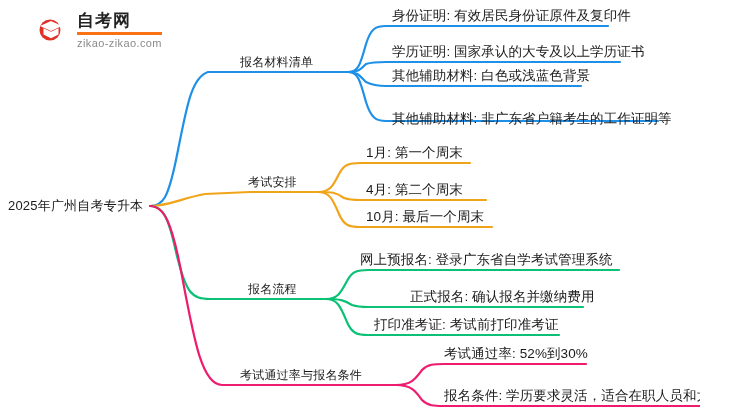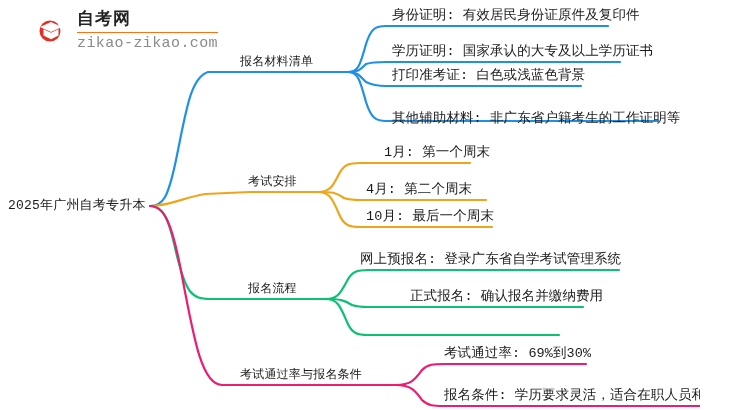--- a/index.html
+++ b/index.html
@@ -6,21 +6,21 @@
     margin: 0;
     padding: 0;
     background: #ffffff;
   }
   #canvas {
     position: relative;
     width: 700px;
     height: 410px;
     background: #ffffff;
     overflow: hidden;
-    font-family: Liberation Mono, monospace;
+    font-family: Liberation Sans, sans-serif;
   }
   #edges {
     position: absolute;
     left: 0;
     top: 0;
     width: 750px;
     height: 410px;
     pointer-events: none;
   }
 
@@ -46,24 +46,24 @@
     padding-top: 2px;
   }
   .logo-title {
     font-size: 17px;
     font-weight: bold;
     color: #232323;
     letter-spacing: 1px;
     line-height: 1.15;
   }
   .logo-sub {
-    font-size: 15px;
+    font-size: 11px;
     color: #8b8b8b;
     letter-spacing: 0.4px;
-    border-top: 1px solid #f97316;
+    border-top: 3px solid #f97316;
     margin-top: 2px;
     padding-top: 2px;
   }
 
   
   .node {
     position: absolute;
     white-space: nowrap;
     color: #1a1a1a;
     line-height: 1;
@@ -138,32 +138,33 @@
     <path fill="none" stroke="#EE1B6E" stroke-width="2.2" stroke-linecap="round" d="M396,385 C412,385 416,378 422,370 C428,364 434,364 444,364 L586,364"></path>
     <path fill="none" stroke="#EE1B6E" stroke-width="2.2" stroke-linecap="round" d="M396,385 C412,385 416,392 422,400 C428,406 434,406 444,406 L740,406"></path>
   </svg>
 
   <div class="node node-root" style="left:8px; top:212px;">2025年广州自考专升本</div>
 
   <div class="node node-branch" style="left:240px; top:68px;">报名材料清单</div>
 
   <div class="node node-leaf" style="left:392px; top:22px;">身份证明: 有效居民身份证原件及复印件</div>
   <div class="node node-leaf" style="left:392px; top:58px;">学历证明: 国家承认的大专及以上学历证书</div>
-  <div class="node node-leaf" style="left:392px; top:82px;">打印准考证: 白色或浅蓝色背景</div>
+  <div class="node node-leaf" style="left:392px; top:82px;">其他辅助材料: 白色或浅蓝色背景</div>
   <div class="node node-leaf" style="left:392px; top:125px;">其他辅助材料: 非广东省户籍考生的工作证明等</div>
 
   <div class="node node-branch" style="left:248px; top:188px;">考试安排</div>
 
-  <div class="node node-leaf" style="left:384px; top:159px;">1月: 第一个周末</div>
+  <div class="node node-leaf" style="left:366px; top:159px;">1月: 第一个周末</div>
   <div class="node node-leaf" style="left:366px; top:196px;">4月: 第二个周末</div>
   <div class="node node-leaf" style="left:366px; top:223px;">10月: 最后一个周末</div>
 
   <div class="node node-branch" style="left:248px; top:295px;">报名流程</div>
 
   <div class="node node-leaf" style="left:360px; top:266px;">网上预报名: 登录广东省自学考试管理系统</div>
   <div class="node node-leaf" style="left:374px; top:303px;margin-left:36px;">正式报名: 确认报名并缴纳费用</div>
+  <div class="node node-leaf" style="left:374px; top:331px;">打印准考证: 考试前打印准考证</div>
 
   <div class="node node-branch" style="left:240px; top:381px;">考试通过率与报名条件</div>
 
-  <div class="node node-leaf" style="left:444px; top:360px;">考试通过率: 69%到30%</div>
+  <div class="node node-leaf" style="left:444px; top:360px;">考试通过率: 52%到30%</div>
   <div class="node node-leaf" style="left:444px; top:402px;">报名条件: 学历要求灵活，适合在职人员和大专毕业生</div>
 
 </div>
 
 </body></html>

